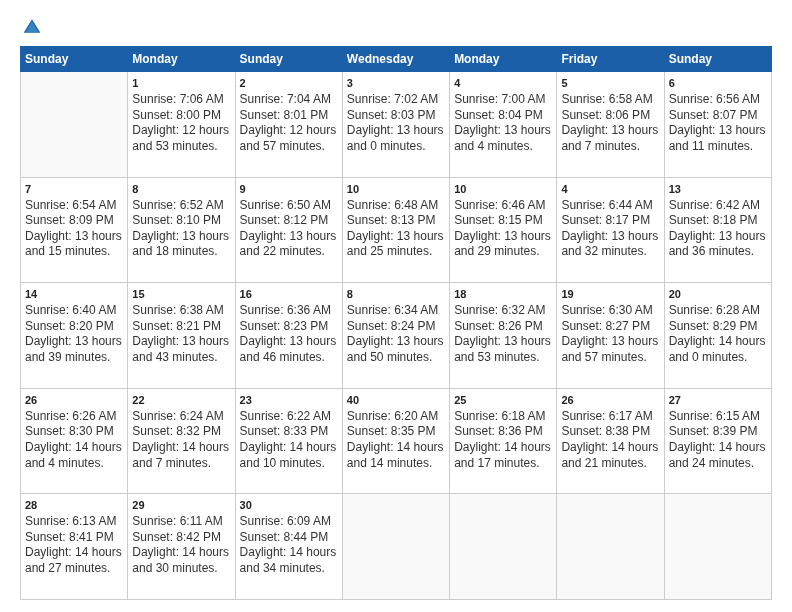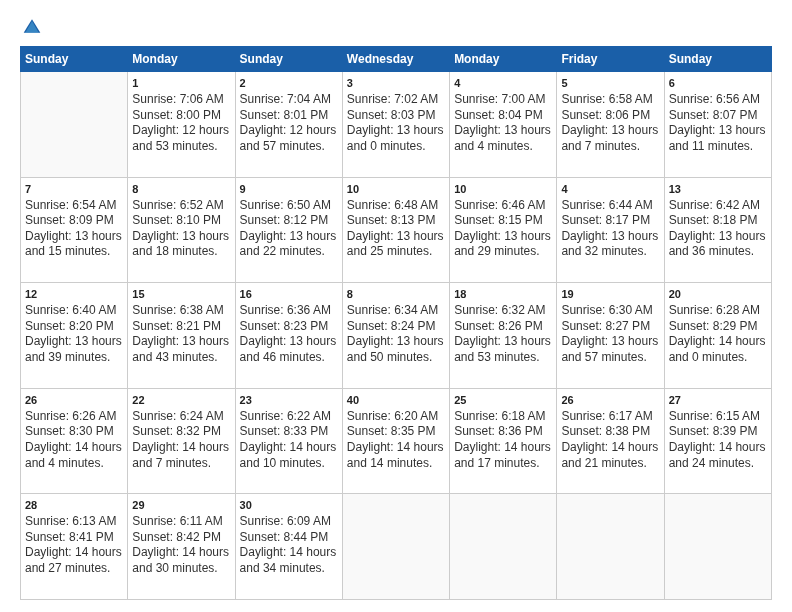--- a/index.html
+++ b/index.html
@@ -188,21 +188,21 @@
             <span class="day-num">4</span>
             <div class="day-info">Sunrise: 6:44 AM<br>Sunset: 8:17 PM<br>Daylight: 13 hours and 32 minutes.</div>
           </td>
           <td>
             <span class="day-num">13</span>
             <div class="day-info">Sunrise: 6:42 AM<br>Sunset: 8:18 PM<br>Daylight: 13 hours and 36 minutes.</div>
           </td>
         </tr>
         <tr>
           <td>
-            <span class="day-num">12</span>
+            <span class="day-num">14</span>
             <div class="day-info">Sunrise: 6:40 AM<br>Sunset: 8:20 PM<br>Daylight: 13 hours and 39 minutes.</div>
           </td>
           <td>
             <span class="day-num">15</span>
             <div class="day-info">Sunrise: 6:38 AM<br>Sunset: 8:21 PM<br>Daylight: 13 hours and 43 minutes.</div>
           </td>
           <td>
             <span class="day-num">16</span>
             <div class="day-info">Sunrise: 6:36 AM<br>Sunset: 8:23 PM<br>Daylight: 13 hours and 46 minutes.</div>
           </td>

